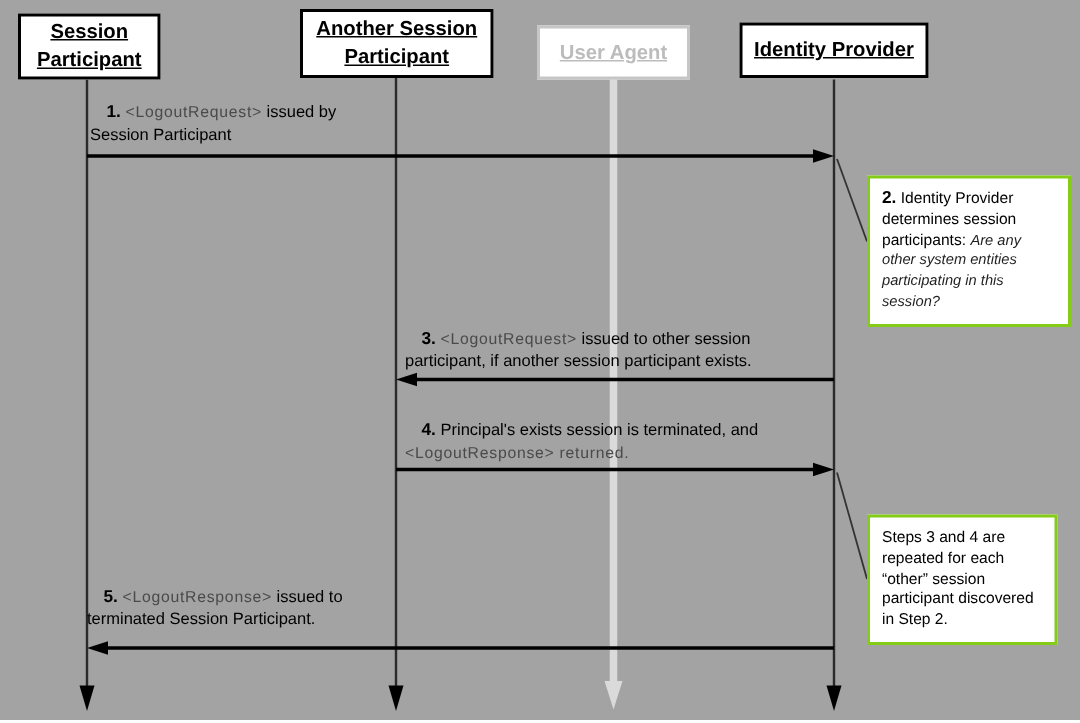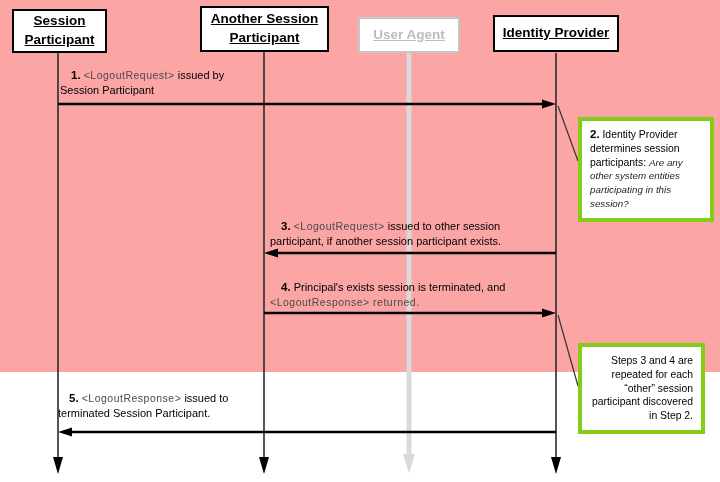--- a/index.html
+++ b/index.html
@@ -4,22 +4,22 @@
 <style>
   html, body {
     margin: 0; padding: 0;
     background: #ffffff;
     width: 720px; height: 482px;
     font-family: "Liberation Sans", sans-serif;
     overflow: hidden;
   }
   .stage {
     position: relative;
-    width: 720px; height: 372px;
-    background: #fca5a5;
+    width: 720px; height: 480px;
+    background: #a3a3a3;
   }
   .lines {
     position: absolute; left: 0; top: 0;
   }
   
   .actor {
     position: absolute;
     border: 2px solid #000000;
     background: #ffffff;
     display: flex; align-items: center; justify-content: center;
@@ -47,21 +47,21 @@
   .num { font-weight: bold; font-size: 11.5px; }
   .mono {
     font-family: Liberation Sans, sans-serif;
     font-size: 10.5px;
     letter-spacing: 0.5px;
     color: #4a4a4a;
   }
   
   .note {
     position: absolute;
-    border: 4px solid #84cc16;
+    border: 2px solid #84cc16;
     background: #ffffff;
     font-size: 10.4px;
     line-height: 13.8px;
     color: #000000;
     padding: 7px 8px;
     box-sizing: border-box;
   }
   .note .it {
     font-style: italic;
     font-size: 9.8px;
@@ -155,17 +155,17 @@
     </div>
     <div class="ln">
       <span>terminated Session Participant.</span>
     </div>
   </div>
 
   <div class="note" style="left:578px; top:117px; width:136px; min-height:88px;">
     <span class="num">2.</span><span> Identity Provider determines session participants: </span><span class="it">Are any other system entities participating in this session?</span>
   </div>
 
-  <div class="note" style="left:578px; top:343px; width:127px; min-height:85px;text-align:right;">
+  <div class="note" style="left:578px; top:343px; width:127px; min-height:85px;">
     <span>Steps 3 and 4 are repeated for each “other” session participant discovered in Step 2.</span>
   </div>
 
 </div>
 
 </body></html>

